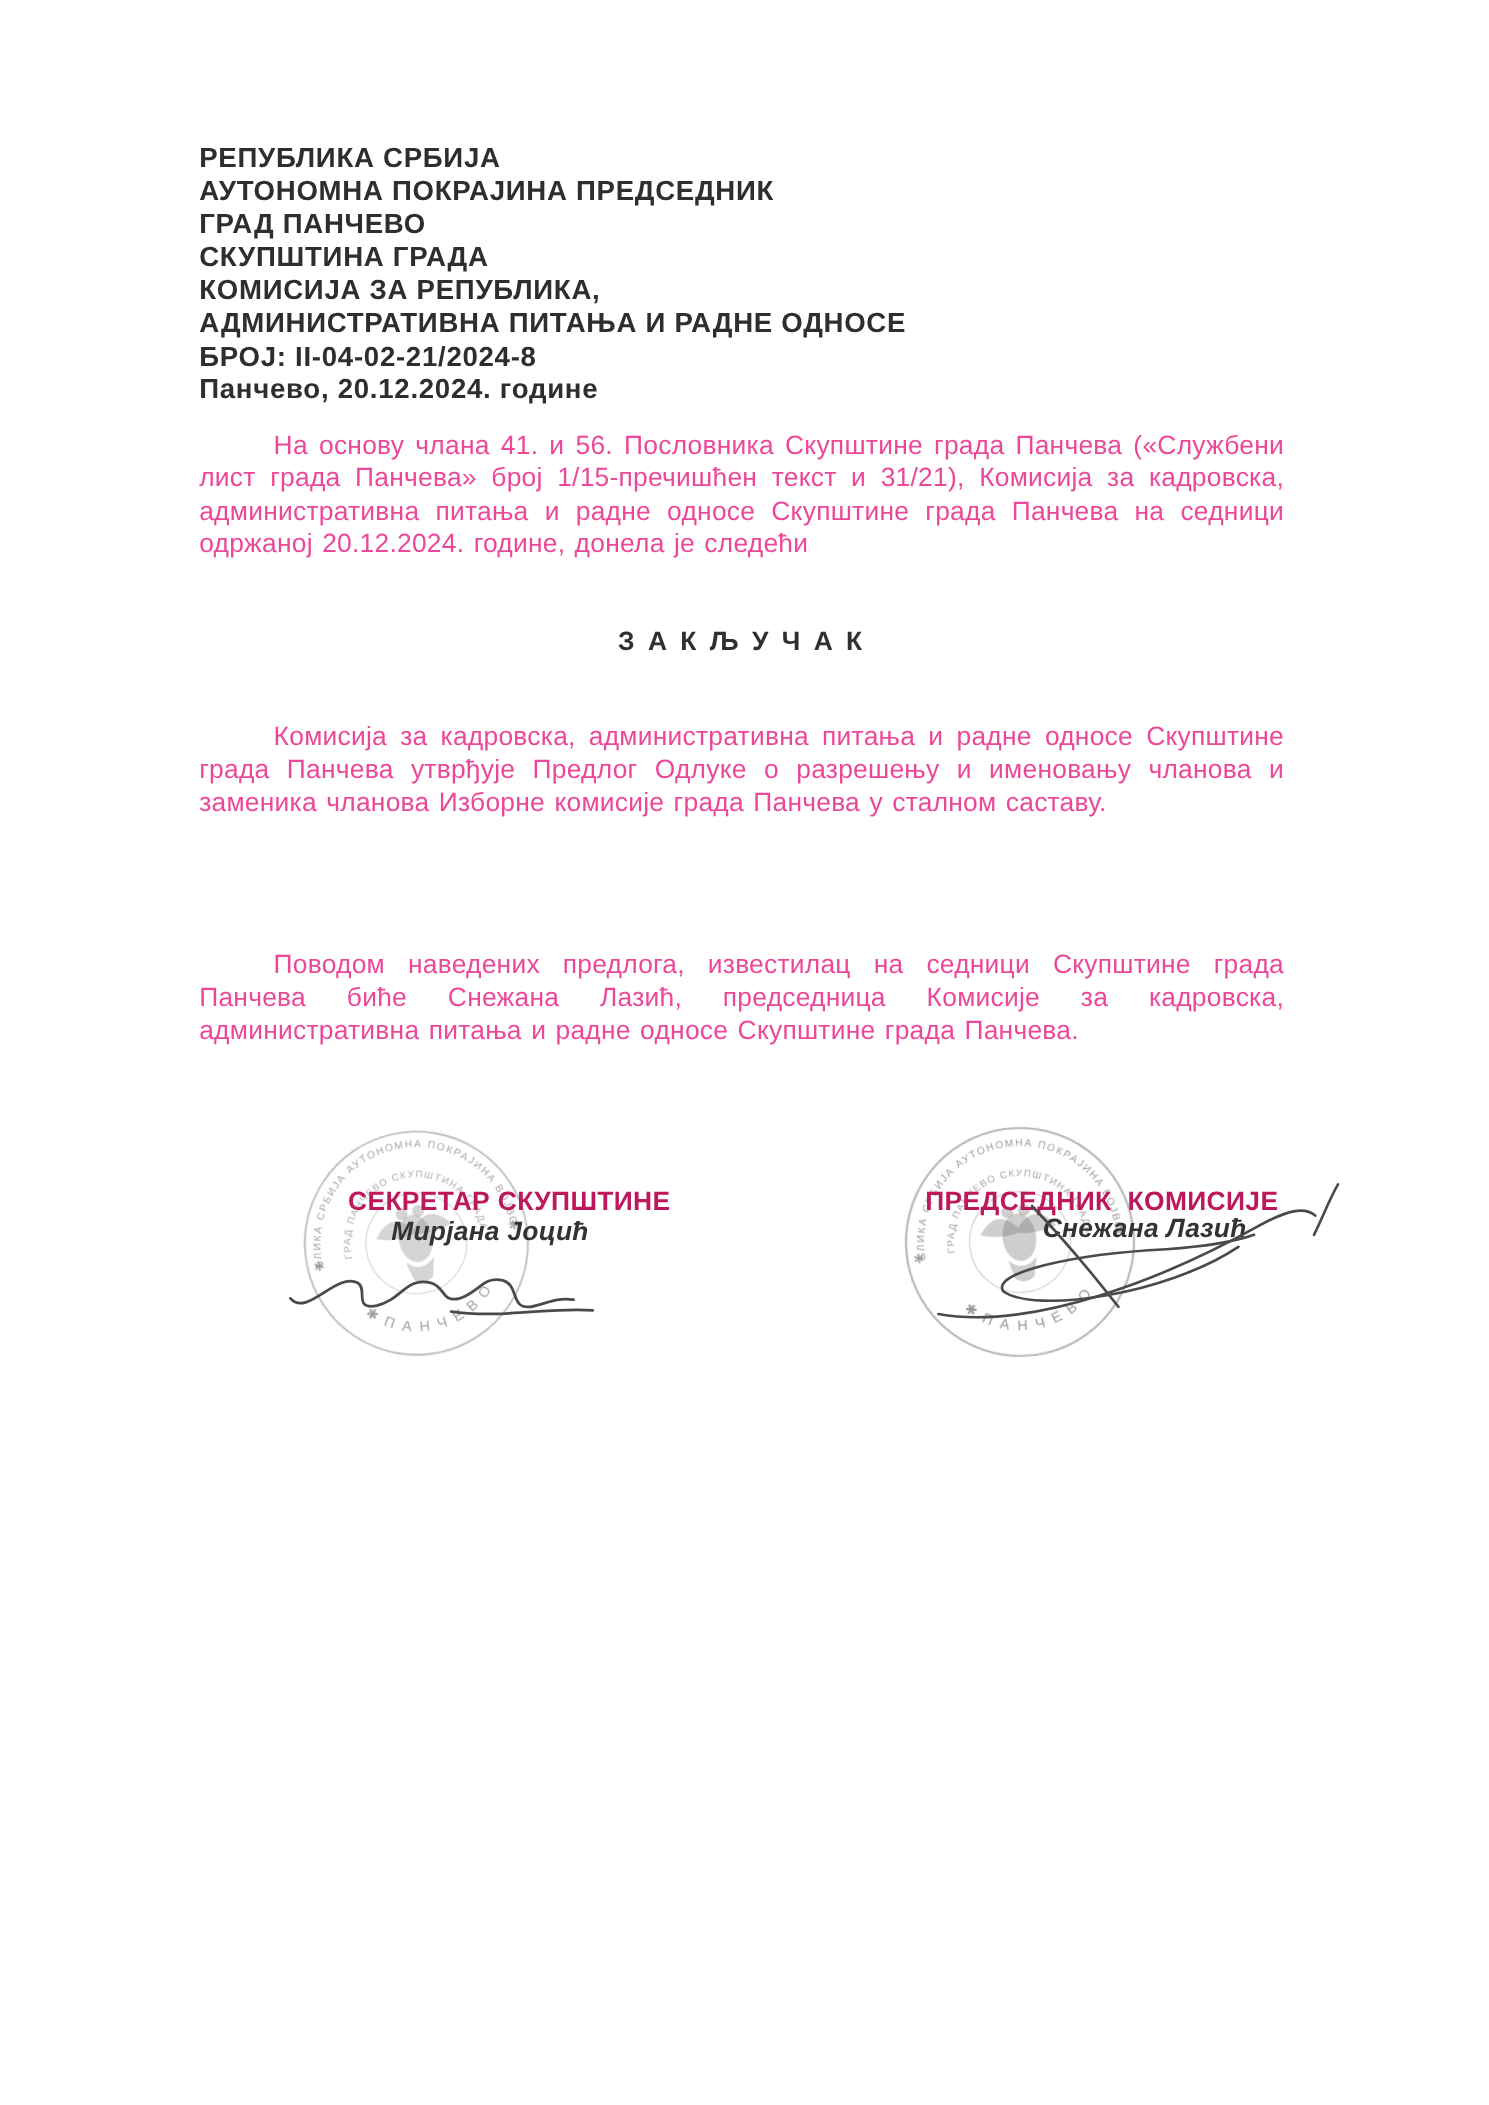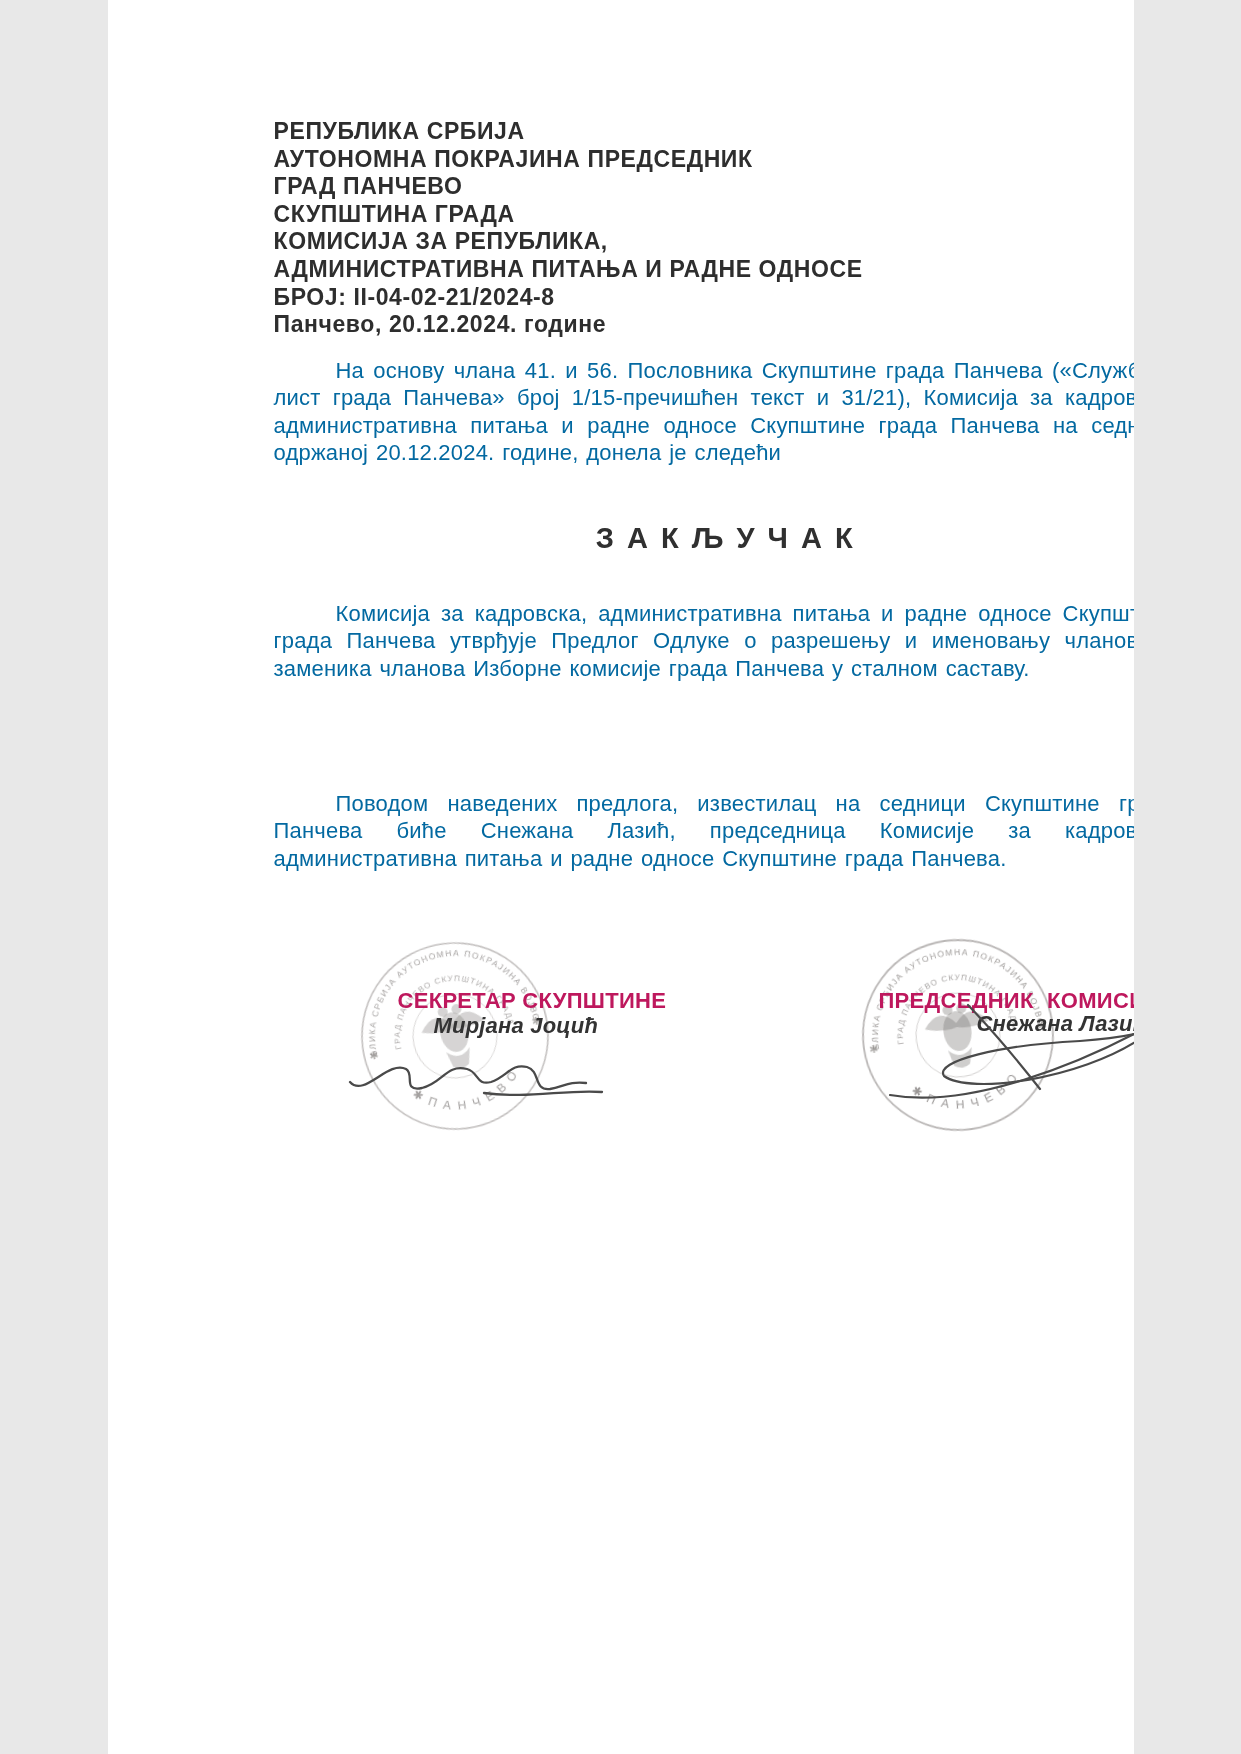--- a/index.html
+++ b/index.html
@@ -1,44 +1,44 @@
 <!DOCTYPE html>
 <html lang="sr"><head>
 <meta charset="utf-8">
 <style>
   html,body{margin:0;padding:0;background:#e8e8e8;}
   .page{
     position:relative;
-    width:1026px;height:1754px;
+    width:1241px;height:1754px;
     margin:0 auto;
     background:#ffffff;
     font-family:"Liberation Sans", sans-serif;
     color:#3f3f3f;
     overflow:hidden;
   }
   .letterhead{
     position:absolute;left:166px;top:118px;
     font-weight:bold;font-size:23px;line-height:27.6px;
     letter-spacing:0.6px;color:#2e2e2e;white-space:nowrap;
   }
   .para{
     position:absolute;left:166px;width:904px;
     margin:0;
     font-size:22px;line-height:27.4px;
     letter-spacing:0.2px;word-spacing:1.5px;
-    text-align:justify;color:#0369a1;
+    text-align:justify;color:#ec4899;
   }
   .indent{text-indent:62px;}
   .p1{top:357px;}
   .p2{top:600px;}
   .p3{top:790px;}
   .heading{
     position:absolute;left:166px;top:522px;width:904px;
     margin:0;text-align:center;
-    font-size:29px;font-weight:bold;letter-spacing:2.5px;color:#303030;
+    font-size:22px;font-weight:bold;letter-spacing:2.5px;color:#303030;
   }
   .sig-title{
     position:absolute;
     font-size:22px;font-weight:bold;letter-spacing:0.3px;
     color:#be185d;white-space:nowrap;margin-left:41px;
   }
   .sig-name{
     position:absolute;
     font-size:22px;font-weight:bold;font-style:italic;
     color:#333333;white-space:nowrap;letter-spacing:0.2px;margin-left:45px;

